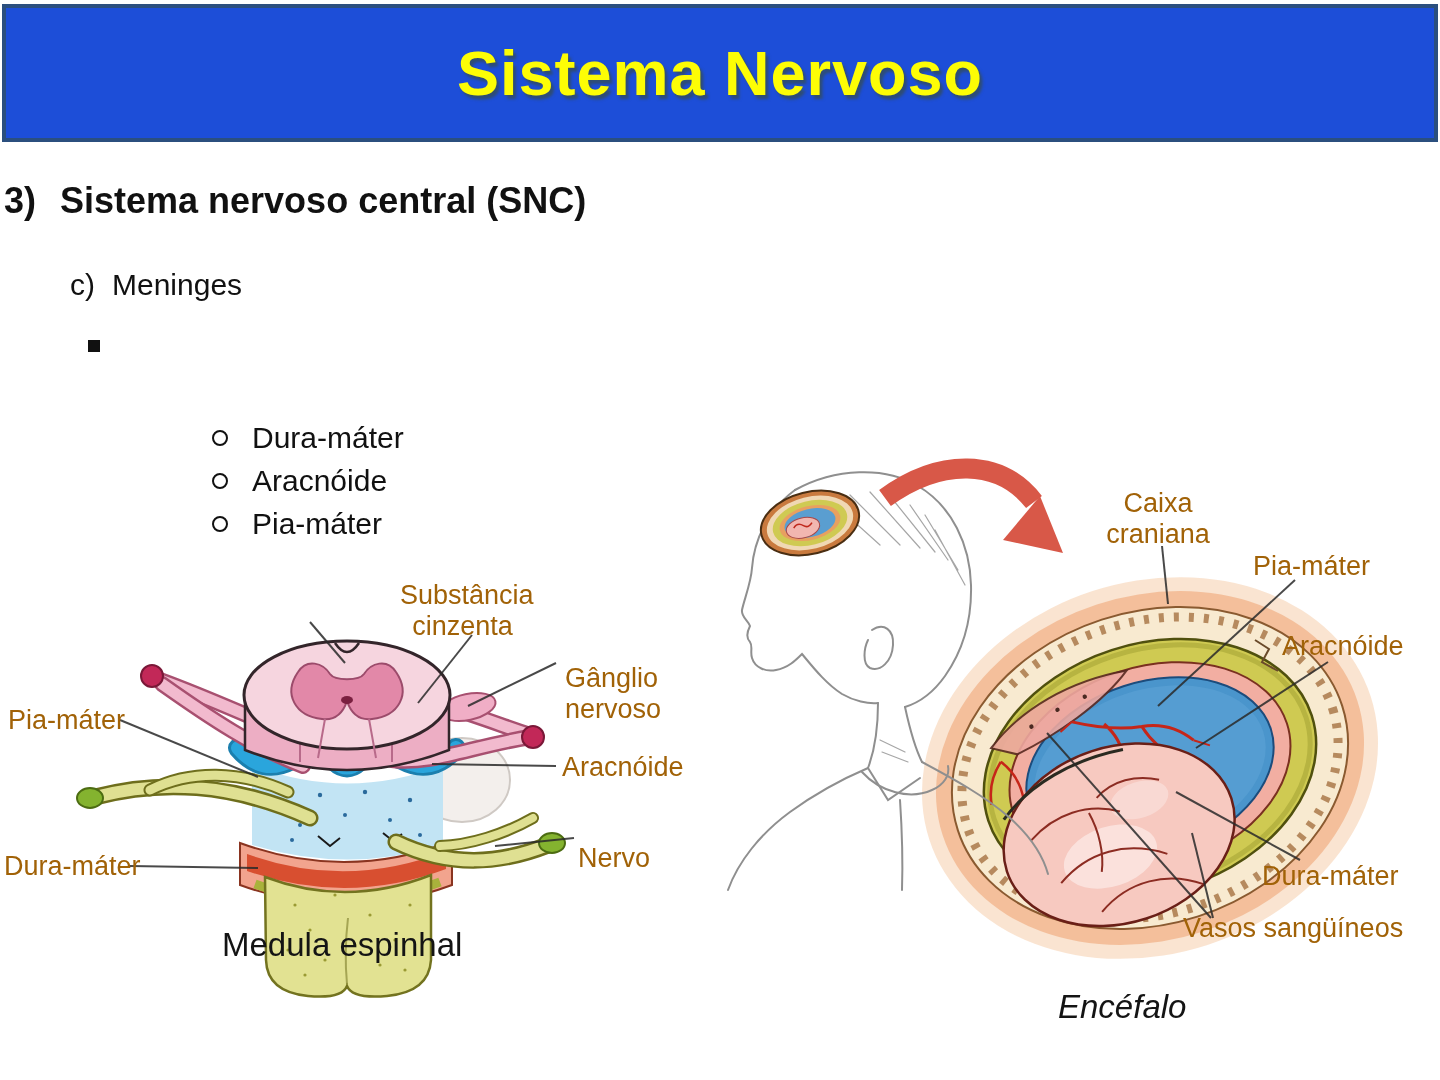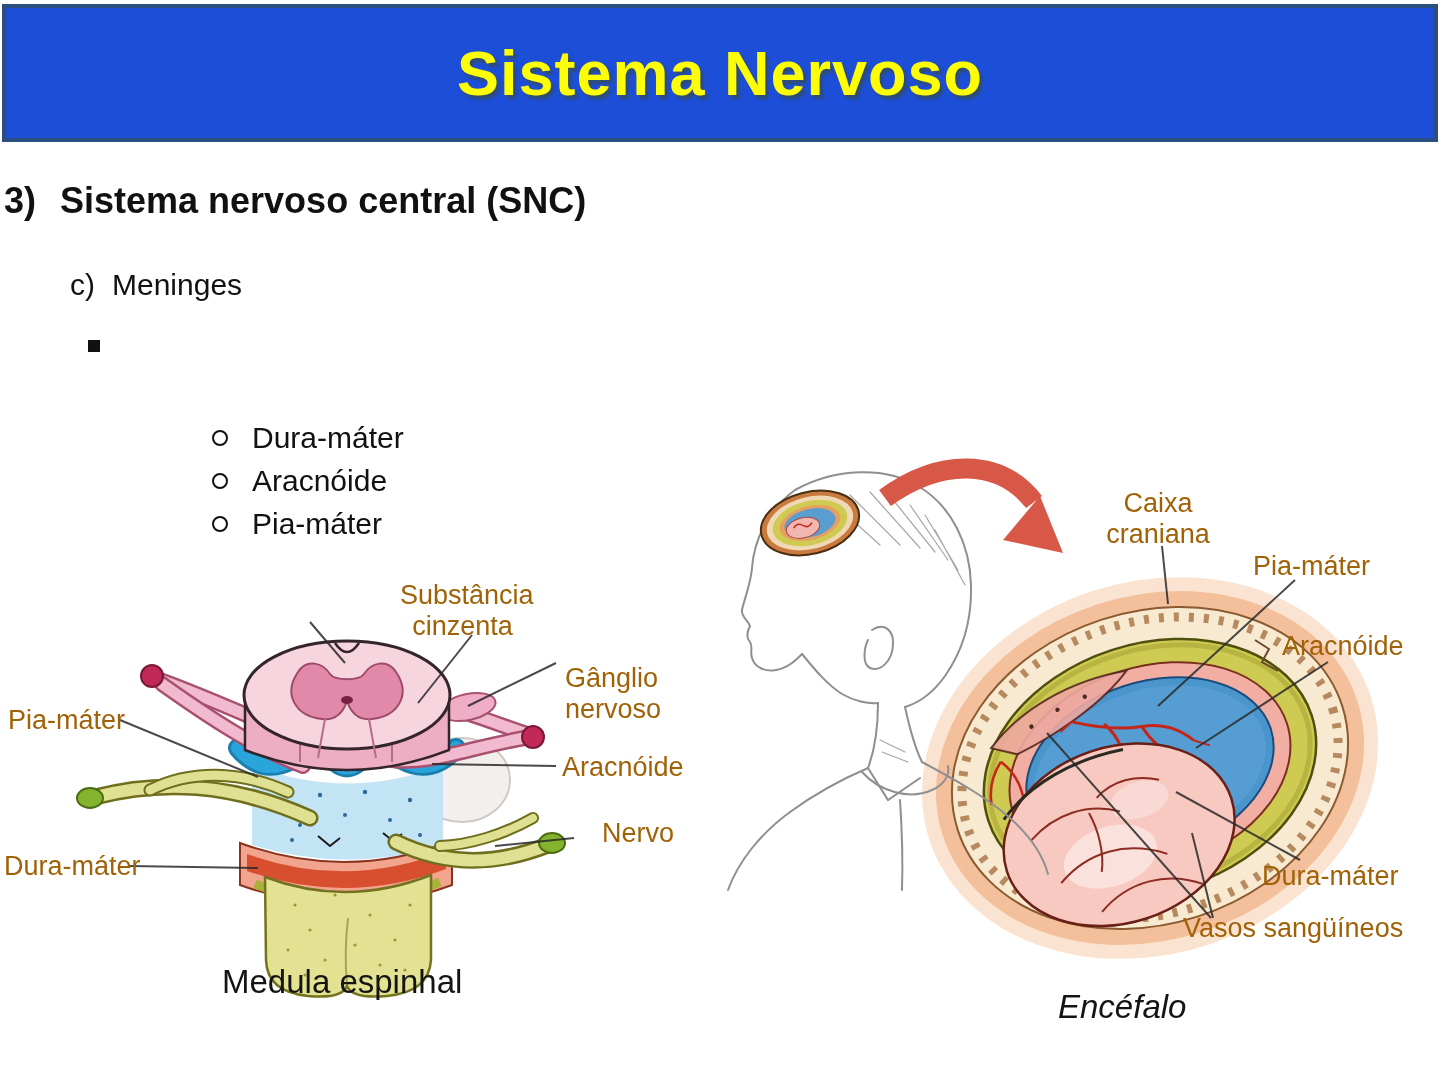--- a/index.html
+++ b/index.html
@@ -247,23 +247,23 @@
       <path d="M1300 860 L1176 792"></path>
       <path d="M1211 918 L1047 733"></path>
       <path d="M1213 918 L1192 833"></path>
     </g>
   </svg>
 
   <div class="flabel center" style="left:400px;top:580px;width:125px;">Substância cinzenta</div>
   <div class="flabel" style="left:565px;top:632px;width:110px;margin-top:31px;">Gânglio nervoso</div>
   <div class="flabel" style="left:8px;top:705px;">Pia-máter</div>
   <div class="flabel" style="left:562px;top:752px;">Aracnóide</div>
-  <div class="flabel" style="left:578px;top:818px;margin-left:24px;">Nervo</div>
+  <div class="flabel" style="left:578px;top:843px;">Nervo</div>
   <div class="flabel" style="left:4px;top:851px;">Dura-máter</div>
-  <div class="caption" style="left:222px;top:963px;">Medula espinhal</div>
+  <div class="caption" style="left:222px;top:926px;">Medula espinhal</div>
 
   <div class="flabel center" style="left:1098px;top:488px;width:120px;">Caixa craniana</div>
   <div class="flabel" style="left:1253px;top:551px;">Pia-máter</div>
   <div class="flabel" style="left:1282px;top:631px;">Aracnóide</div>
   <div class="flabel" style="left:1262px;top:861px;">Dura-máter</div>
   <div class="flabel" style="left:1183px;top:913px;">Vasos sangüíneos</div>
   <div class="caption" style="left:1058px;top:988px;font-style:italic;">Encéfalo</div>
 
 </div>
 

